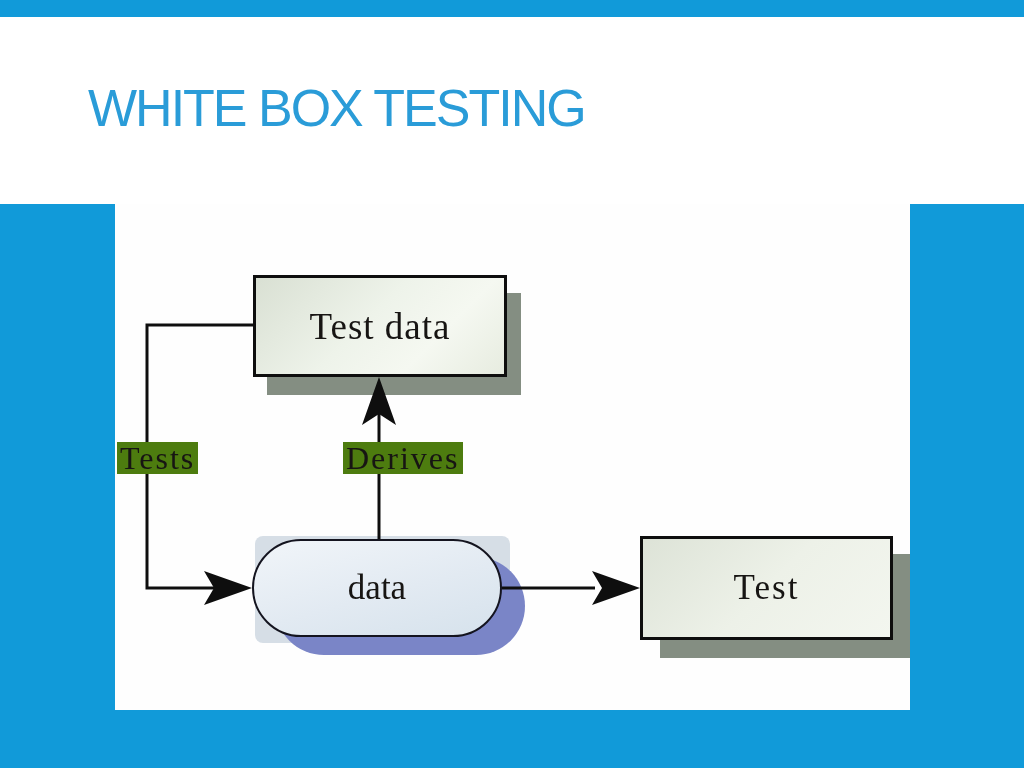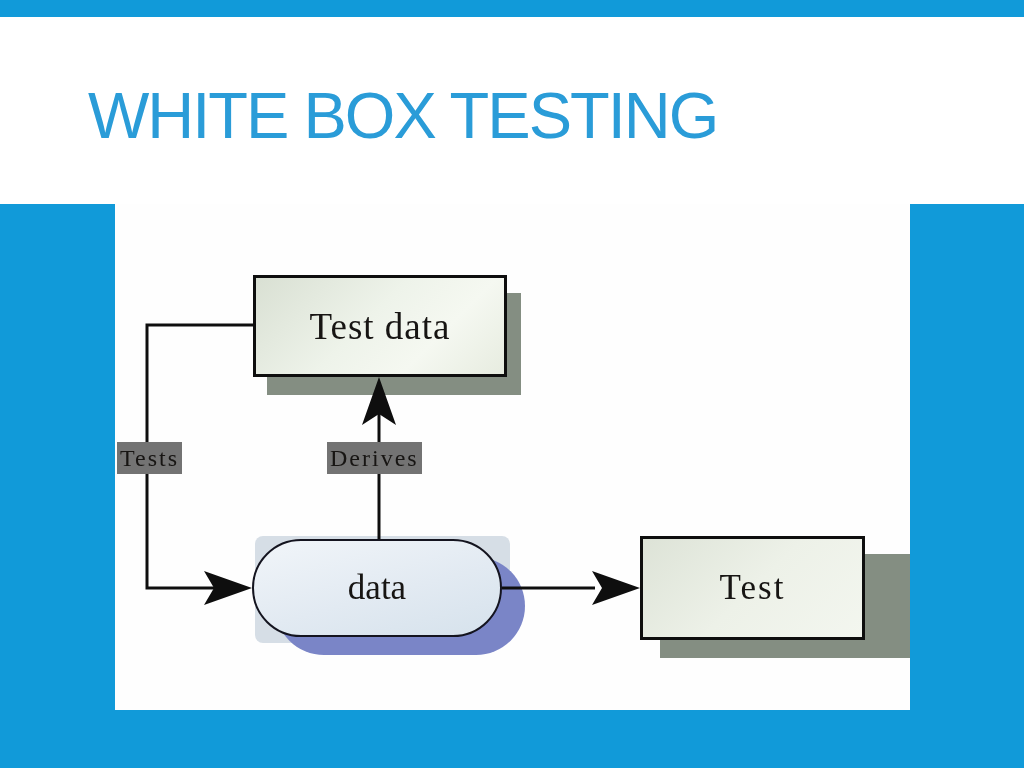--- a/index.html
+++ b/index.html
@@ -19,21 +19,21 @@
     overflow: hidden;
     font-family: "Liberation Sans", sans-serif;
   }
   .top-bar {
     position: absolute; left: 0; top: 0;
     width: 1024px; height: 17px;
     background: var(--frame-blue, #119ad9);
   }
   .title {
     position: absolute; left: 88px; top: 80px;
-    font-size: 65px; line-height: 1.1;
+    font-size: 52px; line-height: 1.1;
     letter-spacing: -2px;
     color: var(--title-blue, #2a9cd8);
     white-space: nowrap;
     font-weight: 400;
   }
   .stage {
     position: absolute; left: 0; top: 204px;
     width: 1024px; height: 564px;
     background: var(--frame-blue, #119ad9);
   }
@@ -64,36 +64,36 @@
     font-size: 37px; letter-spacing: 1px;
   }
   .node-pill {
     left: 137px; top: 335px; width: 250px; height: 98px;
     border: 2px solid #14141f;
     border-radius: 49px;
     background: linear-gradient(165deg, #f1f5f9 0%, #e2eaf2 55%, #d6e2ec 100%);
     font-size: 35px; line-height: 42px;
   }
   .node-test-outputs {
-    left: 525px; top: 332px; width: 225px; height: 104px;
+    left: 525px; top: 332px; width: 253px; height: 104px;
     font-size: 35px; line-height: 42px; letter-spacing: 2px;
     background: linear-gradient(135deg, #dde3d7 0%, #edf1e8 50%, #f3f6ef 100%);
   }
   .edge-label {
     position: absolute;
     font-family: "Liberation Serif", serif;
     color: var(--label-ink, #171513);
-    font-size: 24px; line-height: 32px;
-    background: #737373;
+    font-size: 32px; line-height: 32px;
+    background: #4d7c0f;
     padding: 0 3px;
     letter-spacing: 2px;
     white-space: nowrap;
   }
   .edge-label-tests { left: 2px; top: 238px; }
-  .edge-label-derives { left: 212px; top: 238px; }
+  .edge-label-derives { left: 228px; top: 238px; }
 </style>
 </head>
 <body>
 
 <div class="top-bar"></div>
 
 <h1 class="title">WHITE BOX TESTING</h1>
 
 <div class="stage">
   <div class="panel">

